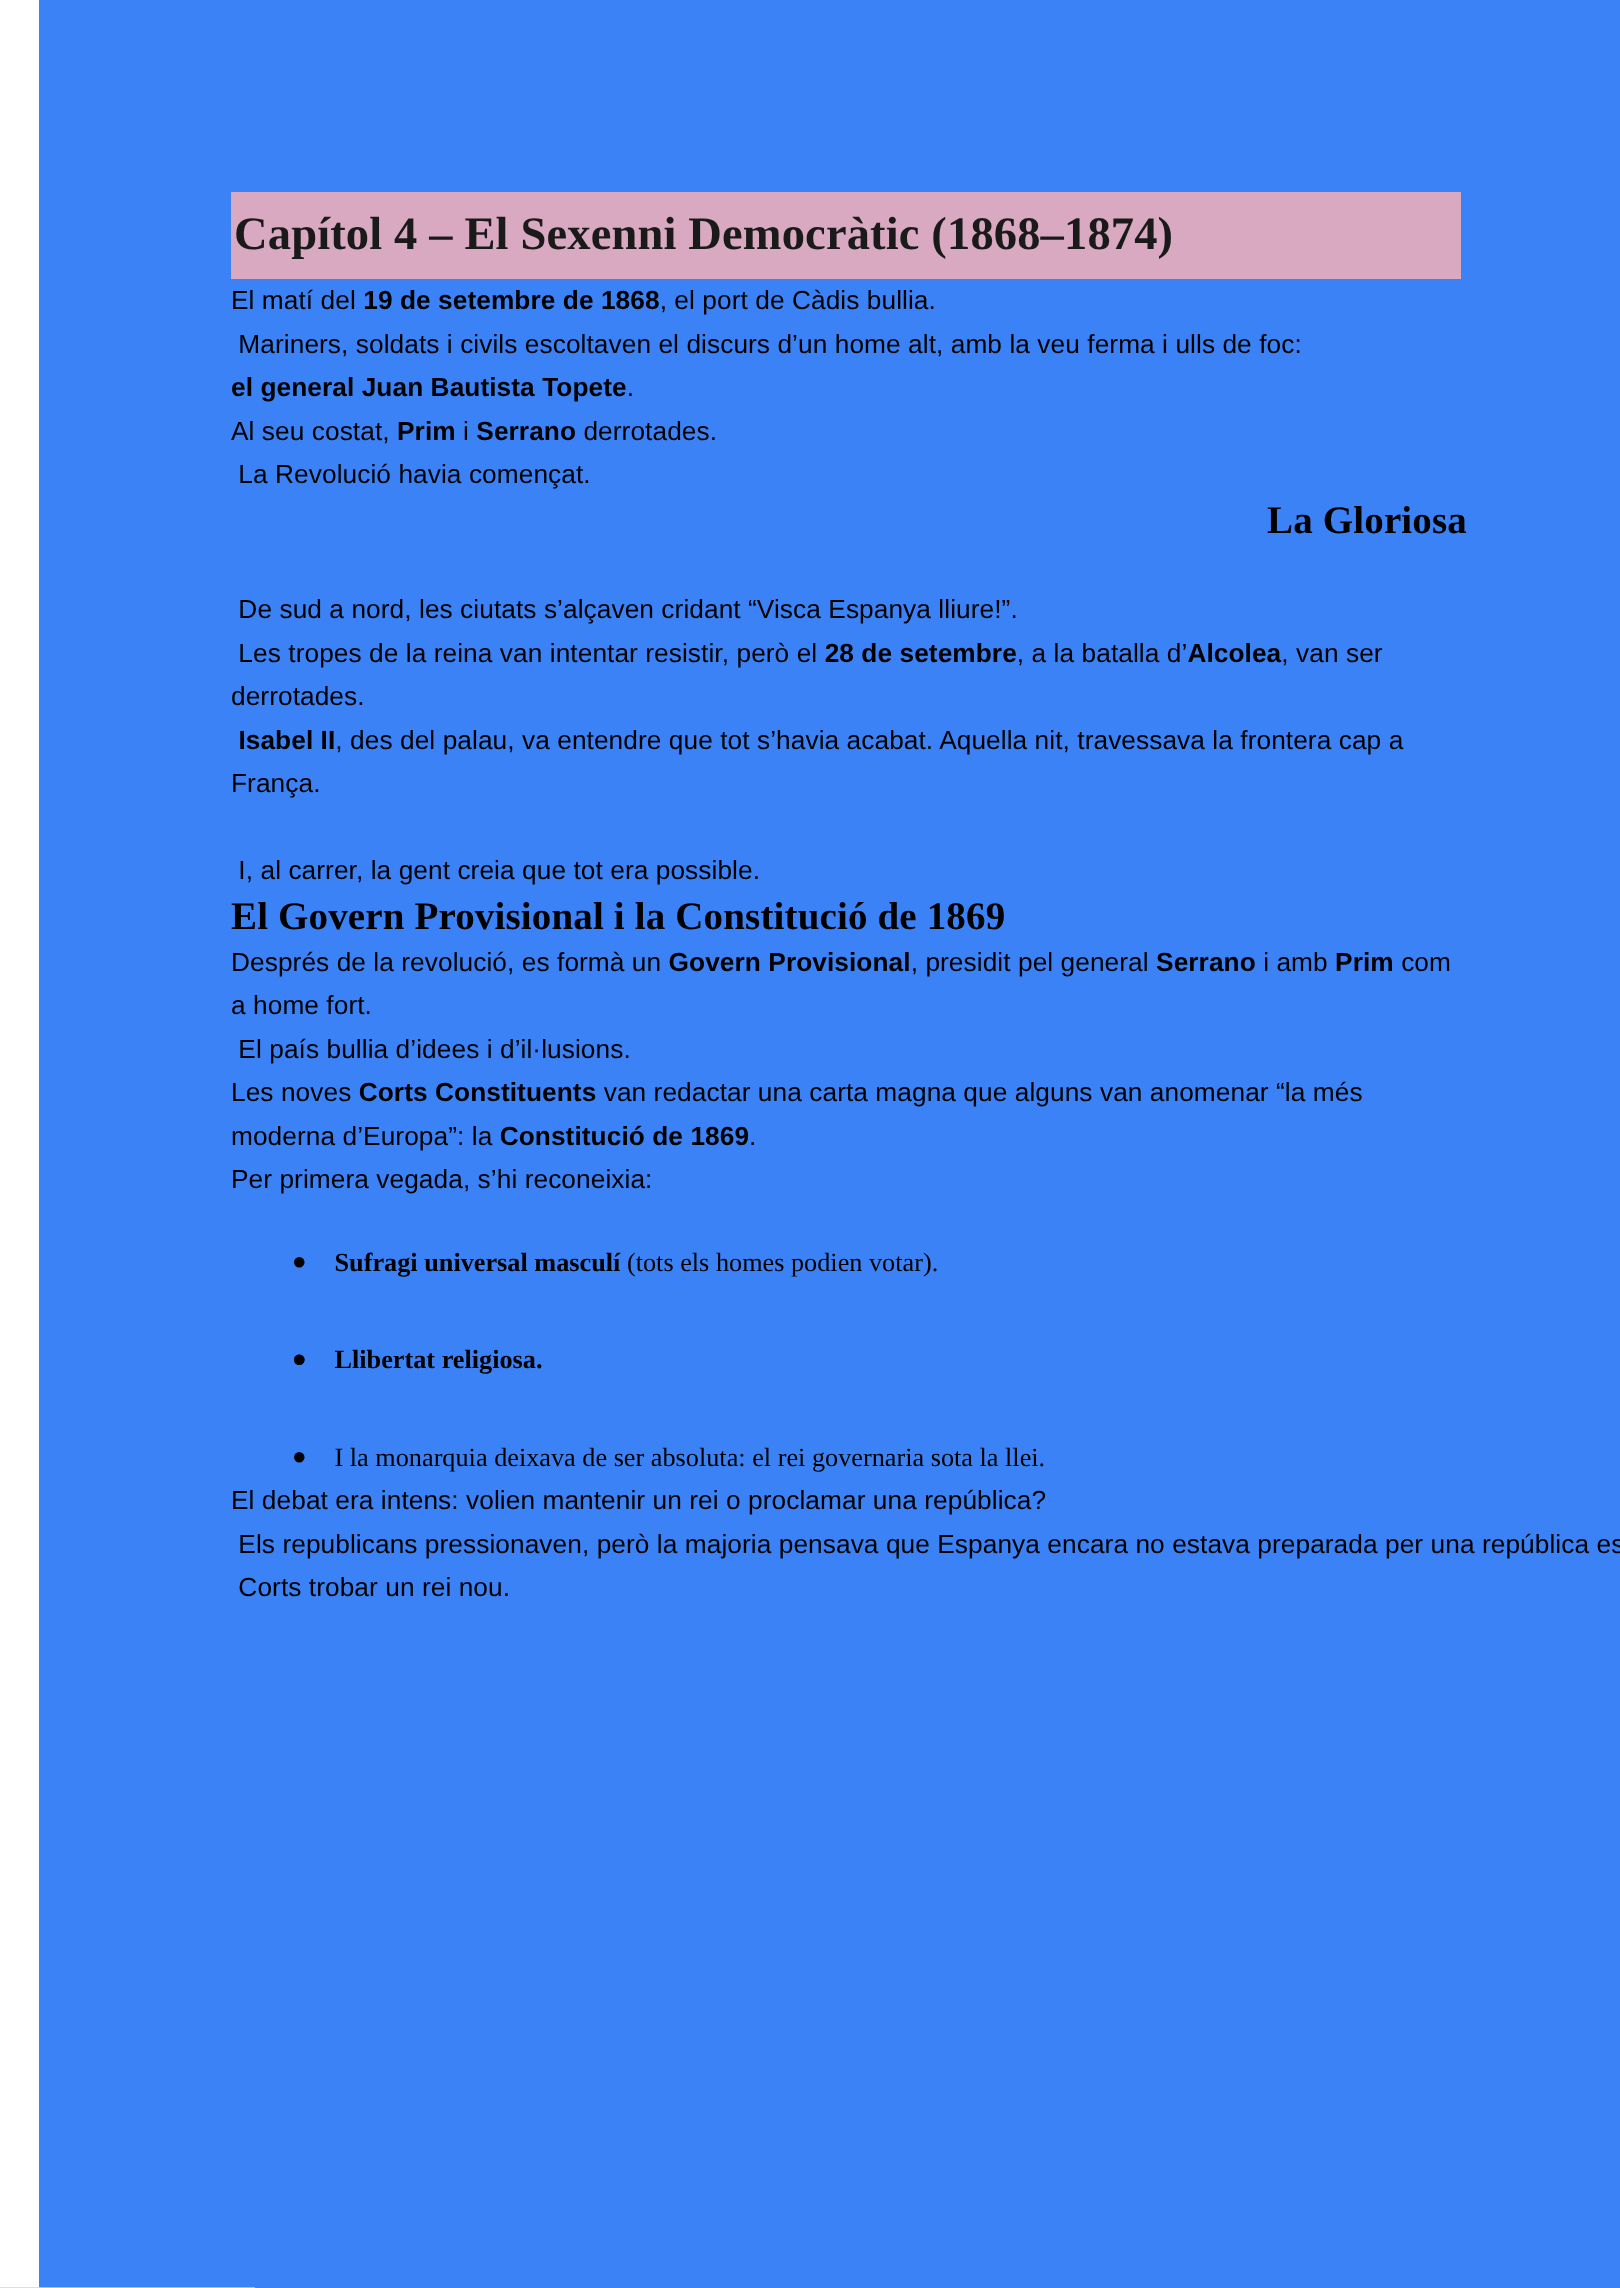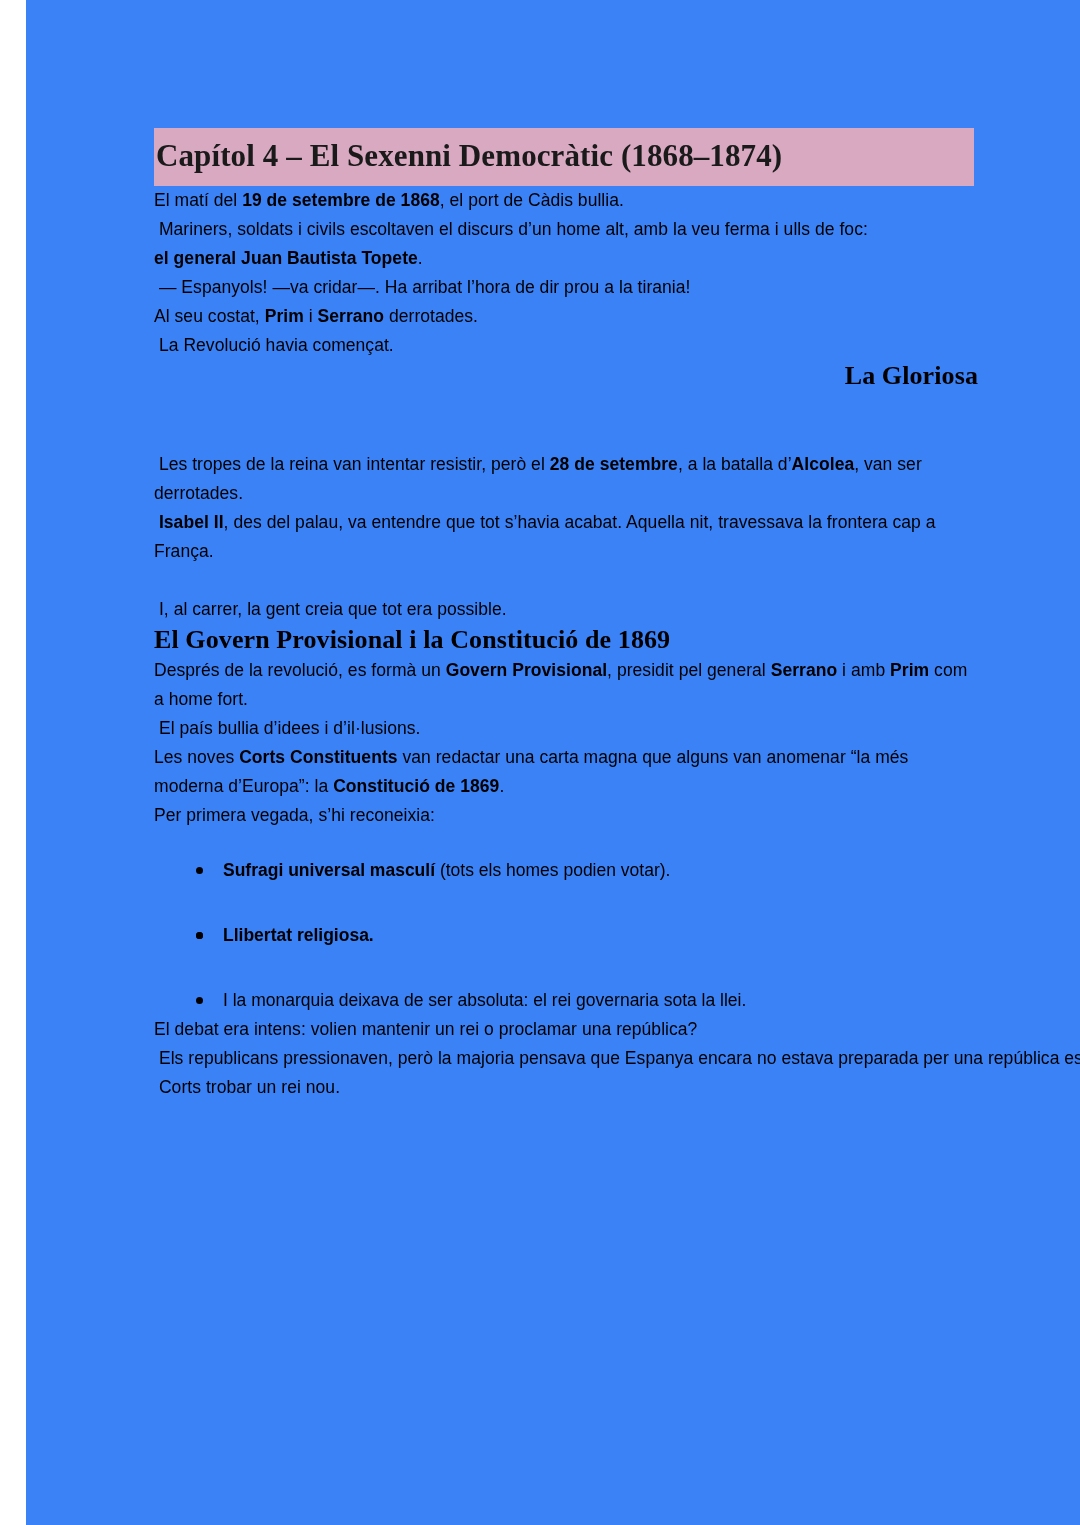--- a/index.html
+++ b/index.html
@@ -76,20 +76,21 @@
     padding: 0;
     list-style: none;
   }
   ul.feature-list li {
     position: relative;
     font-size: 17.5px;
     line-height: 29px;
     margin: 0 0 36px 0;
     padding-left: 69px;
     color: #000000;
+    font-family: Liberation Serif, serif;
   }
   ul.feature-list li:last-child { margin-bottom: 0; }
   ul.feature-list li .bullet-dot {
     position: absolute;
     left: 42px;
     top: 11px;
     width: 7px;
     height: 7px;
     border-radius: 50%;
     background: #000000;
@@ -103,33 +104,32 @@
 <div class="page">
 
   <div class="title-wrap">
     <h1 class="doc-title">Capítol 4 – El Sexenni Democràtic (1868–1874)</h1>
   </div>
 
   <p class="body-para p-after-title">
     <span>El matí del </span><b>19 de setembre de 1868</b><span>, el port de Càdis bullia.</span><br>
     <span class="nbsp-lead"> Mariners, soldats i civils escoltaven el discurs d’un home alt, amb la veu ferma i ulls de foc:</span><br>
     <b>el general Juan Bautista Topete</b><span>.</span><br>
-    <span class="nbsp-lead"> — Espanyols! —va cridar—. Ha arribat l’hora de dir prou a la tirania!</span>
   </p>
 
   <p class="body-para p-gap">
     <span>Al seu costat, </span><b>Prim</b><span> i </span><b>Serrano</b><span> derrotades.</span><br>
     <span class="nbsp-lead"> La Revolució havia començat.</span>
   </p>
 
   <h2 class="section-heading h2-gloriosa">La Gloriosa</h2>
 
   <p class="body-para p-after-heading">
     <br>
-    <br>
+    <span class="nbsp-lead"> De sud a nord, les ciutats s’alçaven cridant “Visca Espanya lliure!”.</span><br>
     <span class="nbsp-lead"> Les tropes de la reina van intentar resistir, però el </span><b>28 de setembre</b><span>, a la batalla d’</span><b>Alcolea</b><span>, van ser derrotades.</span><br>
     <span class="nbsp-lead"> </span><b>Isabel II</b><span>, des del palau, va entendre que tot s’havia acabat. Aquella nit, travessava la frontera cap a França.</span>
   </p>
 
   <p class="body-para p-gap">
     <br>
     <span class="nbsp-lead"> I, al carrer, la gent creia que tot era possible.</span>
   </p>
 
   <h2 class="section-heading h2-govern">El Govern Provisional i la Constitució de 1869</h2>

